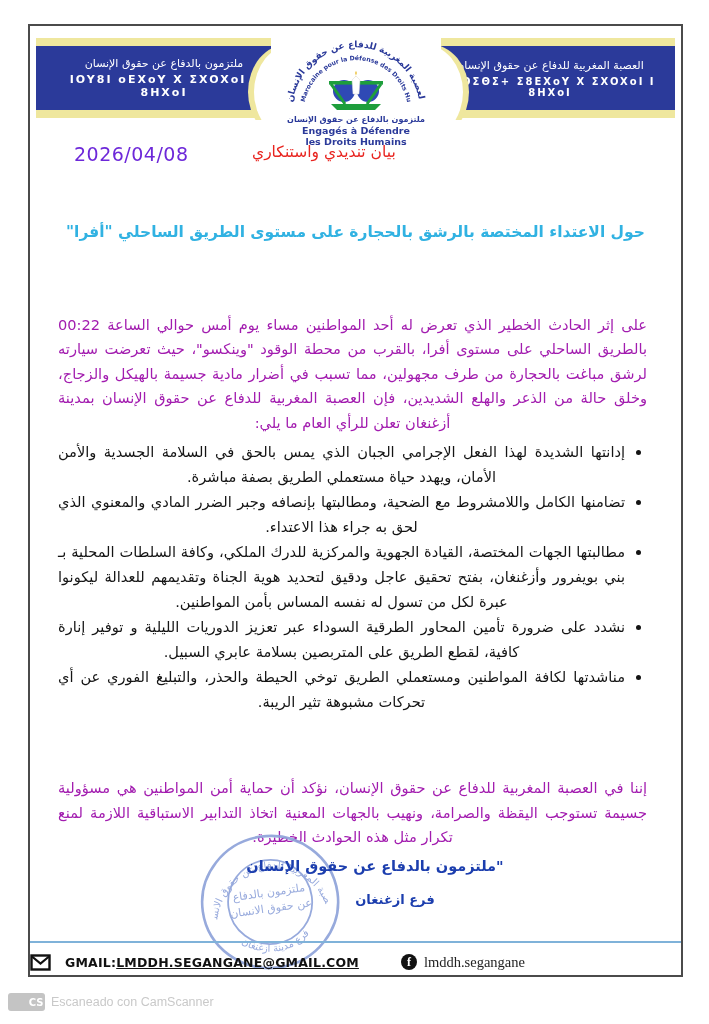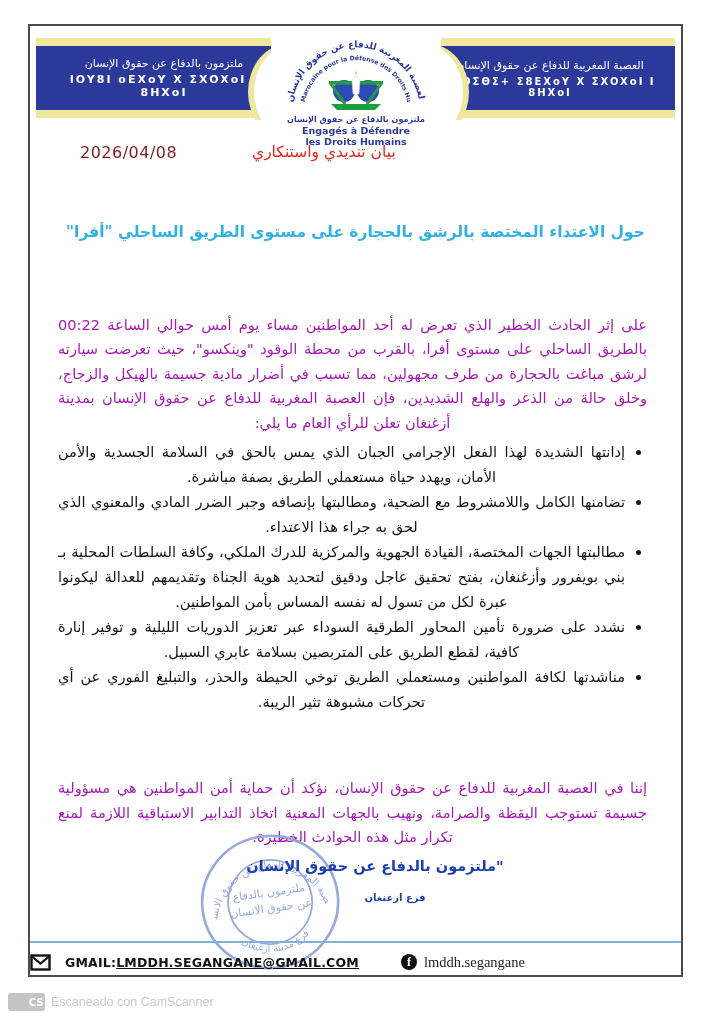--- a/index.html
+++ b/index.html
@@ -21,21 +21,21 @@
   }
   .bbox.left{left:6px;width:256px;}
   .bbox.right{right:6px;width:250px;}
   .bbox .ar-line{font-size:11px;direction:rtl;}
   .bbox .tif-line{font-size:11px;font-weight:bold;letter-spacing:2px;line-height:1.1;text-align:center;}
   .swoosh{position:absolute;top:6px;width:80px;height:96px;background:#fff;border-radius:50%;}
   .bbox.left .swoosh{right:-42px;box-shadow:-6px 0 0 #efe79e;}
   .bbox.right .swoosh{left:-42px;box-shadow:6px 0 0 #efe79e;}
   .logo-wrap{position:absolute;left:50%;top:2px;transform:translateX(-50%);width:170px;height:120px;background:#fff;}
   
-  .date{position:absolute;left:50px;top:117px;font-size:16px;color:#7f1d1d;letter-spacing:.5px;}
+  .date{position:absolute;left:44px;top:117px;font-size:19px;color:#6d28d9;letter-spacing:.5px;}
   .stype{position:absolute;left:222px;top:117px;font-size:15.5px;color:#e8241f;direction:rtl;}
   .title{
     position:absolute;left:0;top:197px;width:100%;text-align:center;
     color:#31b2e2;font-weight:bold;font-size:15.5px;direction:rtl;
   }
   
   .bodytext{position:absolute;left:28px;right:34px;direction:rtl;color:#a21caf;
     font-size:14.6px;line-height:24.6px;text-align:justify;text-align-last:center;}
   .intro{top:272px;}
   .closing{top:710px;margin-top:40px;}
@@ -44,21 +44,21 @@
     padding:0 22px 0 0;color:#141414;font-size:14.6px;line-height:24.6px;
   }
   ul.points li{text-align:justify;text-align-last:center;margin-bottom:1px;}
   
   .stamp{position:absolute;left:160px;top:800px;width:160px;height:150px;transform:rotate(-8deg);opacity:.92;}
   .stamp-overlay{
     position:absolute;left:195px;top:832px;width:300px;text-align:center;
     color:#1c3eae;font-weight:bold;direction:rtl;
   }
   .stamp-overlay .l1{font-size:14.5px;}
-  .stamp-overlay .l2{font-size:10px;margin-top:18px;margin-left:40px;}
+  .stamp-overlay .l2{font-size:13px;margin-top:18px;margin-left:40px;}
   
   .footline{position:absolute;left:0;right:0;top:915px;height:2px;background:#7fb2d9;}
   .pfooter{
     position:absolute;left:0;right:0;top:924px;height:24px;display:flex;
     justify-content:flex-start;align-items:center;gap:14px;
   }
   .email{font-weight:bold;font-size:12.5px;color:#111;letter-spacing:.2px;}
   .email u{text-decoration:underline;}
   .fb-group{display:flex;align-items:center;gap:7px;margin-right:-6px;margin-left:28px;}
   .fb-icon{width:16px;height:16px;border-radius:50%;background:#111;color:#fff;

